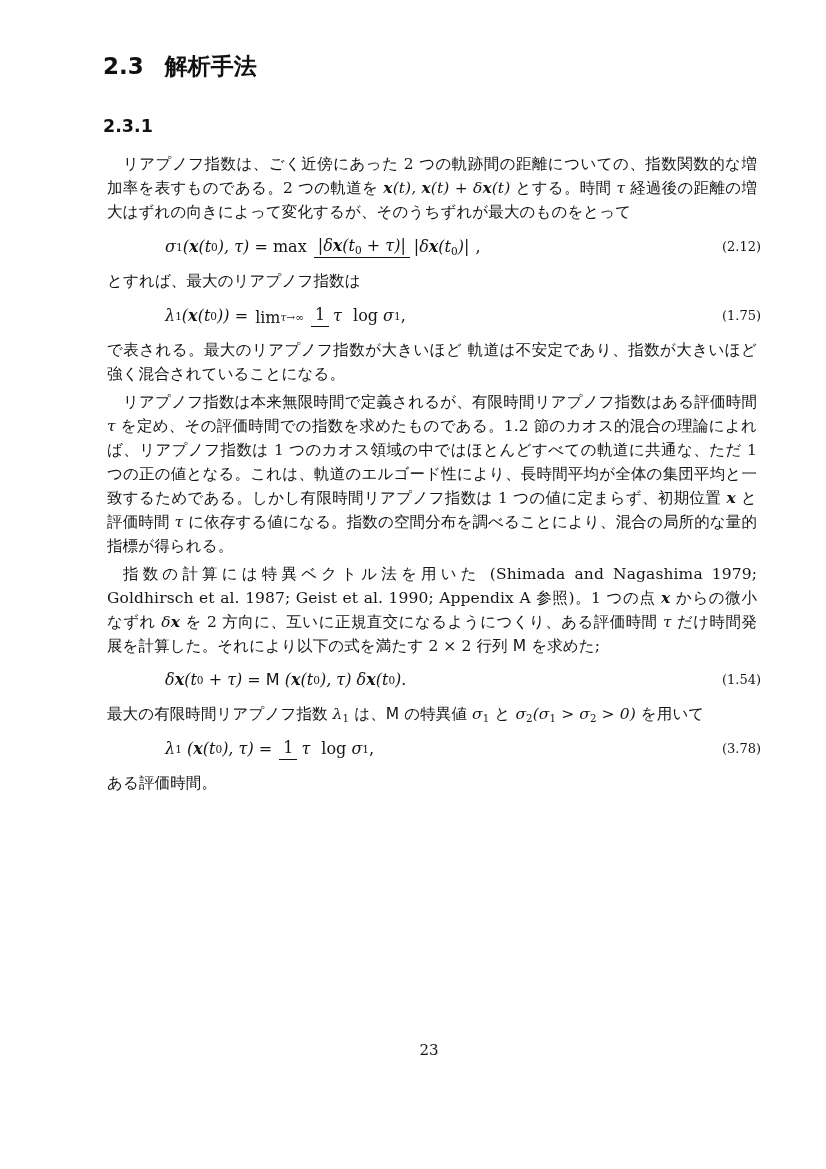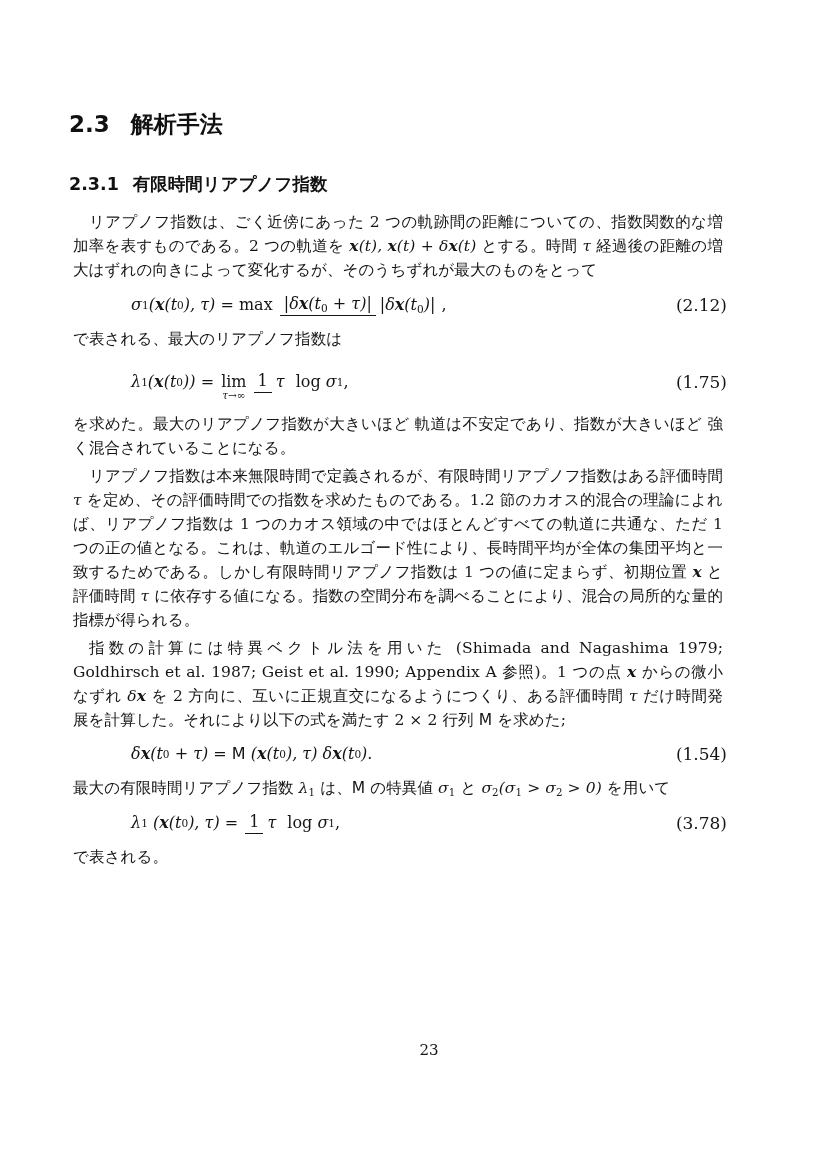--- a/index.html
+++ b/index.html
@@ -7,44 +7,45 @@
     position: relative;
     width: 826px;
     height: 1169px;
     background: #ffffff;
     color: #151515;
     font-family: "DejaVu Serif", serif;
     overflow: hidden;
   }
   .content {
     position: absolute;
-    left: 69px;
+    left: 103px;
     top: 0;
     width: 658px;
-    padding-top: 111px;
+    padding-top: 53px;
   }
   h1.sec {
     margin: 0;
     display: flex;
     gap: 21px;
     font-family: "DejaVu Sans", sans-serif;
     font-weight: 700;
     font-size: 23px;
     line-height: 1.2;
     color: #111;
   }
   h2.subsec {
     margin: 35px 0 15px 0;
     display: flex;
     gap: 14px;
     font-family: "DejaVu Sans", sans-serif;
     font-weight: 700;
     font-size: 17.5px;
     line-height: 1.25;
     color: #111;
+    flex-direction: column;
   }
   p.para {
     margin: 4px;
     font-size: 15.5px;
     line-height: 24px;
     text-align: justify;
     letter-spacing: 0.1px;
   }
   p.para.indent { text-indent: 16px; }
   .run-t { font-style: normal; }
@@ -63,43 +64,43 @@
     align-items: center;
     margin: 11px 0;
     padding-left: 62px;
     font-size: 16px;
     line-height: 22px;
   }
   .eq-body { display: inline-flex; align-items: center; flex-wrap: nowrap; white-space: pre; }
   .eq-number {
     margin-left: auto;
     font-style: normal;
-    font-size: 17px;
+    font-size: 13px;
     color: #151515;
   }
   .frac {
     display: inline-flex;
     flex-direction: row;
     align-items: center;
     vertical-align: middle;
     margin: 0 2px;
   }
   .frac .num, .frac .den {
     display: inline-block;
     padding: 1px 4px;
     line-height: 20px;
     white-space: pre;
   }
   .frac .num { border-bottom: 1.2px solid #151515; }
   .lim {
     display: inline-flex;
-    flex-direction: column;
+    flex-direction: row;
     align-items: center;
     vertical-align: middle;
-    margin: 12px 5px 0 2px;
+    margin: 4px 5px 0 2px;
   }
   .lim .limtop { font-style: normal; line-height: 16px; }
   .lim .under { font-size: 10.5px; font-style: italic; line-height: 11px; }
   .pageno {
     position: absolute;
     top: 1041px;
     left: 0;
     width: 100%;
     text-align: center;
     font-size: 15px;
@@ -113,54 +114,53 @@
 <div class="page">
   <main class="content">
 
     <h1 class="sec">
       <span>2.3</span>
       <span>解析手法</span>
     </h1>
 
     <h2 class="subsec">
       <span>2.3.1</span>
-      <span>有限時間リアプノフ指数</span>
     </h2>
 
     <p class="para indent"><span class="run-t">リアプノフ指数は、ごく近傍にあった 2 つの軌跡間の距離についての、指数関数的な増加率を表すものである。2 つの軌道を </span><span class="run-b">x</span><span class="run-m">(t), </span><span class="run-b">x</span><span class="run-m">(t) + δ</span><span class="run-b">x</span><span class="run-m">(t)</span><span class="run-t"> とする。時間 </span><span class="run-m">τ</span><span class="run-t"> 経過後の距離の増大はずれの向きによって変化するが、そのうちずれが最大のものをとって</span></p>
 
     <div class="equation">
       <span class="eq-body"><span class="run-m">σ</span><sub class="msub">1</sub><span class="run-m">(</span><span class="run-b">x</span><span class="run-m">(t</span><sub class="msub">0</sub><span class="run-m">), τ) </span><span class="run-r">= max </span><span class="frac"><span class="num"><span class="run-m">|δ</span><span class="run-b">x</span><span class="run-m">(t</span><sub class="msub">0</sub><span class="run-m"> + τ)|</span></span><span class="den"><span class="run-m">|δ</span><span class="run-b">x</span><span class="run-m">(t</span><sub class="msub">0</sub><span class="run-m">)|</span></span></span><span class="run-r">,</span></span>
       <span class="eq-number">(2.12)</span>
     </div>
 
-    <p class="para"><span class="run-t">で表される、最大のリアプノフ指数は</span></p>
+    <p class="para"><span class="run-t">とすれば、最大のリアプノフ指数は</span></p>
 
     <div class="equation">
       <span class="eq-body"><span class="run-m">λ</span><sub class="msub">1</sub><span class="run-m">(</span><span class="run-b">x</span><span class="run-m">(t</span><sub class="msub">0</sub><span class="run-m">)) </span><span class="run-r">= </span><span class="lim"><span class="limtop">lim</span><span class="under">τ→∞</span></span><span class="frac"><span class="num"><span class="run-r">1</span></span><span class="den"><span class="run-m">τ</span></span></span><span class="run-r"> log </span><span class="run-m">σ</span><sub class="msub">1</sub><span class="run-r">,</span></span>
       <span class="eq-number">(1.75)</span>
     </div>
 
-    <p class="para"><span class="run-t">を求めた。最大のリアプノフ指数が大きいほど 軌道は不安定であり、指数が大きいほど 強く混合されていることになる。</span></p>
+    <p class="para"><span class="run-t">で表される。最大のリアプノフ指数が大きいほど 軌道は不安定であり、指数が大きいほど 強く混合されていることになる。</span></p>
 
     <p class="para indent"><span class="run-t">リアプノフ指数は本来無限時間で定義されるが、有限時間リアプノフ指数はある評価時間 </span><span class="run-m">τ</span><span class="run-t"> を定め、その評価時間での指数を求めたものである。1.2 節のカオス的混合の理論によれば、リアプノフ指数は 1 つのカオス領域の中ではほとんどすべての軌道に共通な、ただ 1 つの正の値となる。これは、軌道のエルゴード性により、長時間平均が全体の集団平均と一致するためである。しかし有限時間リアプノフ指数は 1 つの値に定まらず、初期位置 </span><span class="run-b">x</span><span class="run-t"> と評価時間 </span><span class="run-m">τ</span><span class="run-t"> に依存する値になる。指数の空間分布を調べることにより、混合の局所的な量的指標が得られる。</span></p>
 
     <p class="para indent"><span class="run-t">指数の計算には特異ベクトル法を用いた (Shimada and Nagashima 1979; Goldhirsch et al. 1987; Geist et al. 1990; Appendix A 参照)。1 つの点 </span><span class="run-b">x</span><span class="run-t"> からの微小なずれ </span><span class="run-m">δ</span><span class="run-b">x</span><span class="run-t"> を 2 方向に、互いに正規直交になるようにつくり、ある評価時間 </span><span class="run-m">τ</span><span class="run-t"> だけ時間発展を計算した。それにより以下の式を満たす 2 × 2 行列 </span><span class="run-f">M</span><span class="run-t"> を求めた;</span></p>
 
     <div class="equation">
       <span class="eq-body"><span class="run-m">δ</span><span class="run-b">x</span><span class="run-m">(t</span><sub class="msub">0</sub><span class="run-m"> + τ) </span><span class="run-r">= </span><span class="run-f">M</span><span class="run-m"> (</span><span class="run-b">x</span><span class="run-m">(t</span><sub class="msub">0</sub><span class="run-m">), τ) δ</span><span class="run-b">x</span><span class="run-m">(t</span><sub class="msub">0</sub><span class="run-m">)</span><span class="run-r">.</span></span>
       <span class="eq-number">(1.54)</span>
     </div>
 
     <p class="para"><span class="run-t">最大の有限時間リアプノフ指数 </span><span class="run-m">λ</span><sub class="msub">1</sub><span class="run-t"> は、</span><span class="run-f">M</span><span class="run-t"> の特異値 </span><span class="run-m">σ</span><sub class="msub">1</sub><span class="run-t"> と </span><span class="run-m">σ</span><sub class="msub">2</sub><span class="run-m">(σ</span><sub class="msub">1</sub><span class="run-m"> &gt; σ</span><sub class="msub">2</sub><span class="run-m"> &gt; 0)</span><span class="run-t"> を用いて</span></p>
 
     <div class="equation">
       <span class="eq-body"><span class="run-m">λ</span><sub class="msub">1</sub><span class="run-m"> (</span><span class="run-b">x</span><span class="run-m">(t</span><sub class="msub">0</sub><span class="run-m">), τ) </span><span class="run-r">= </span><span class="frac"><span class="num"><span class="run-r">1</span></span><span class="den"><span class="run-m">τ</span></span></span><span class="run-r"> log </span><span class="run-m">σ</span><sub class="msub">1</sub><span class="run-r">,</span></span>
       <span class="eq-number">(3.78)</span>
     </div>
 
-    <p class="para"><span class="run-t">で表される。</span></p>
+    <p class="para"><span class="run-t">ある評価時間。</span></p>
 
 
   </main>
 
   <footer class="pageno">23</footer>
 </div>
 
 </body></html>

